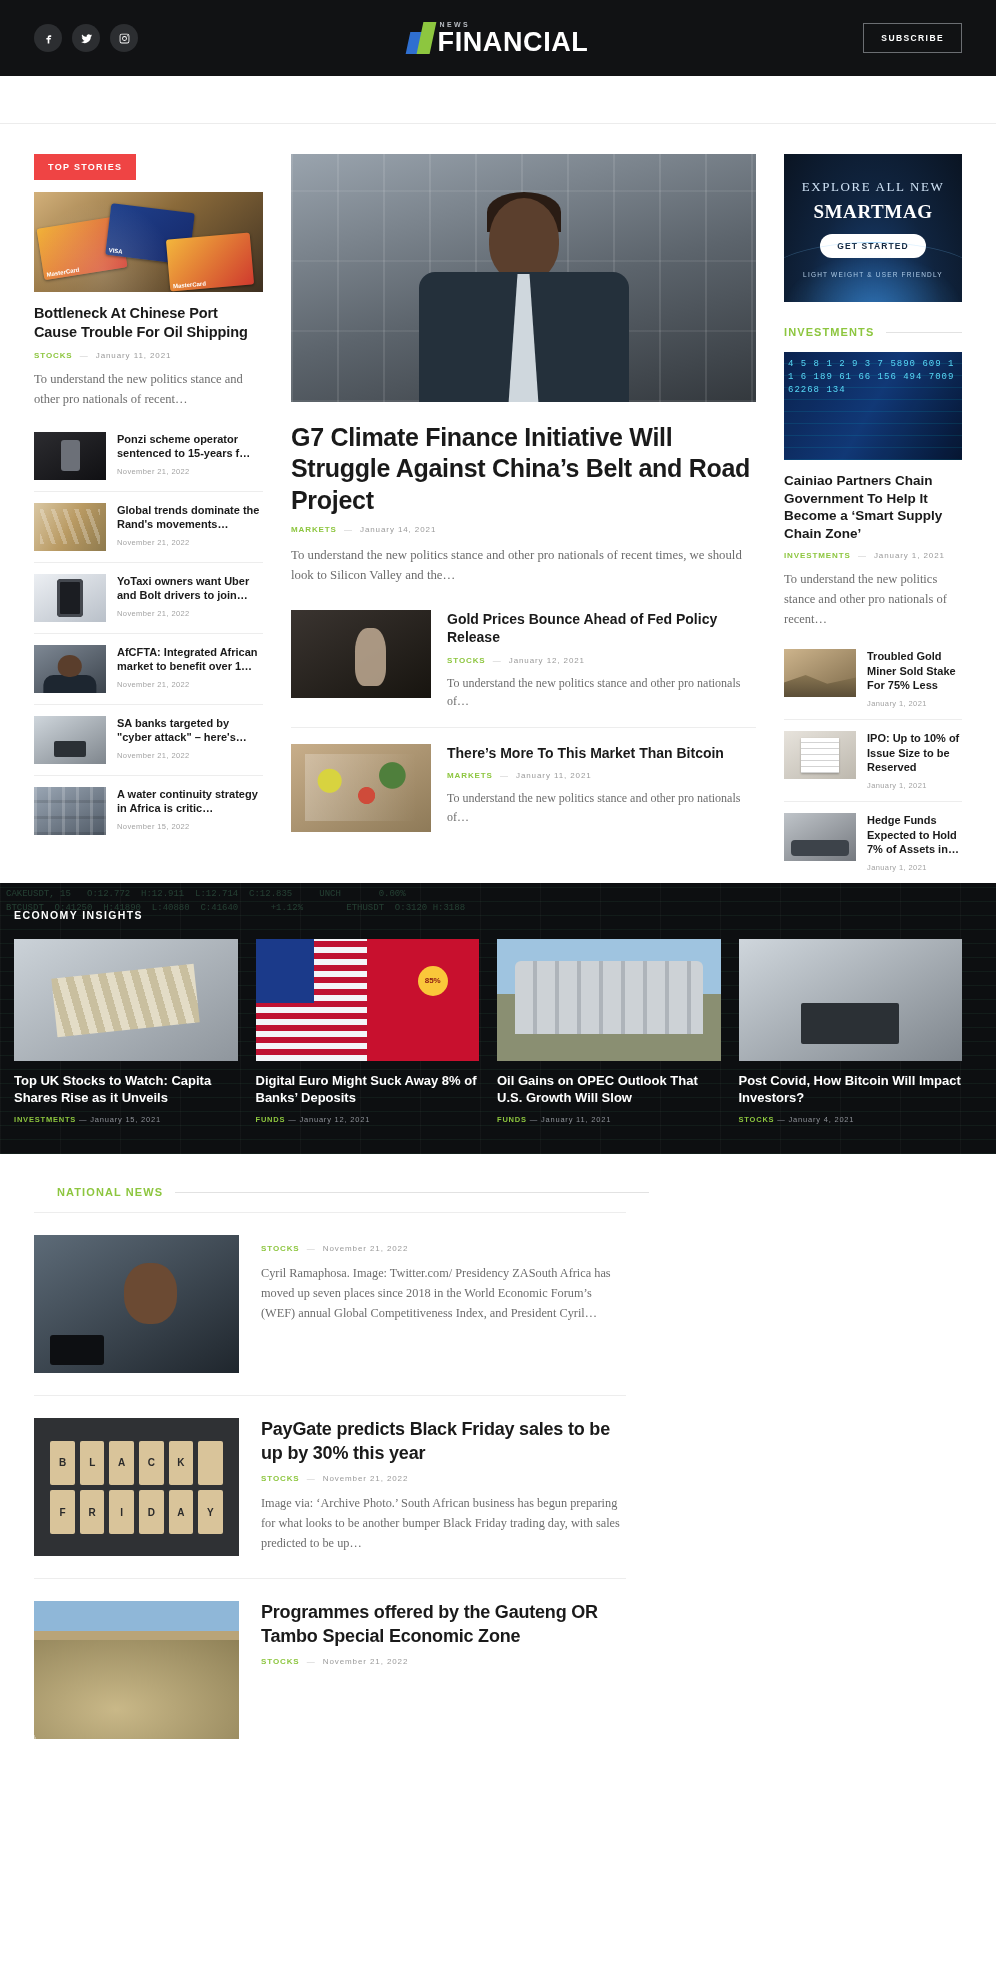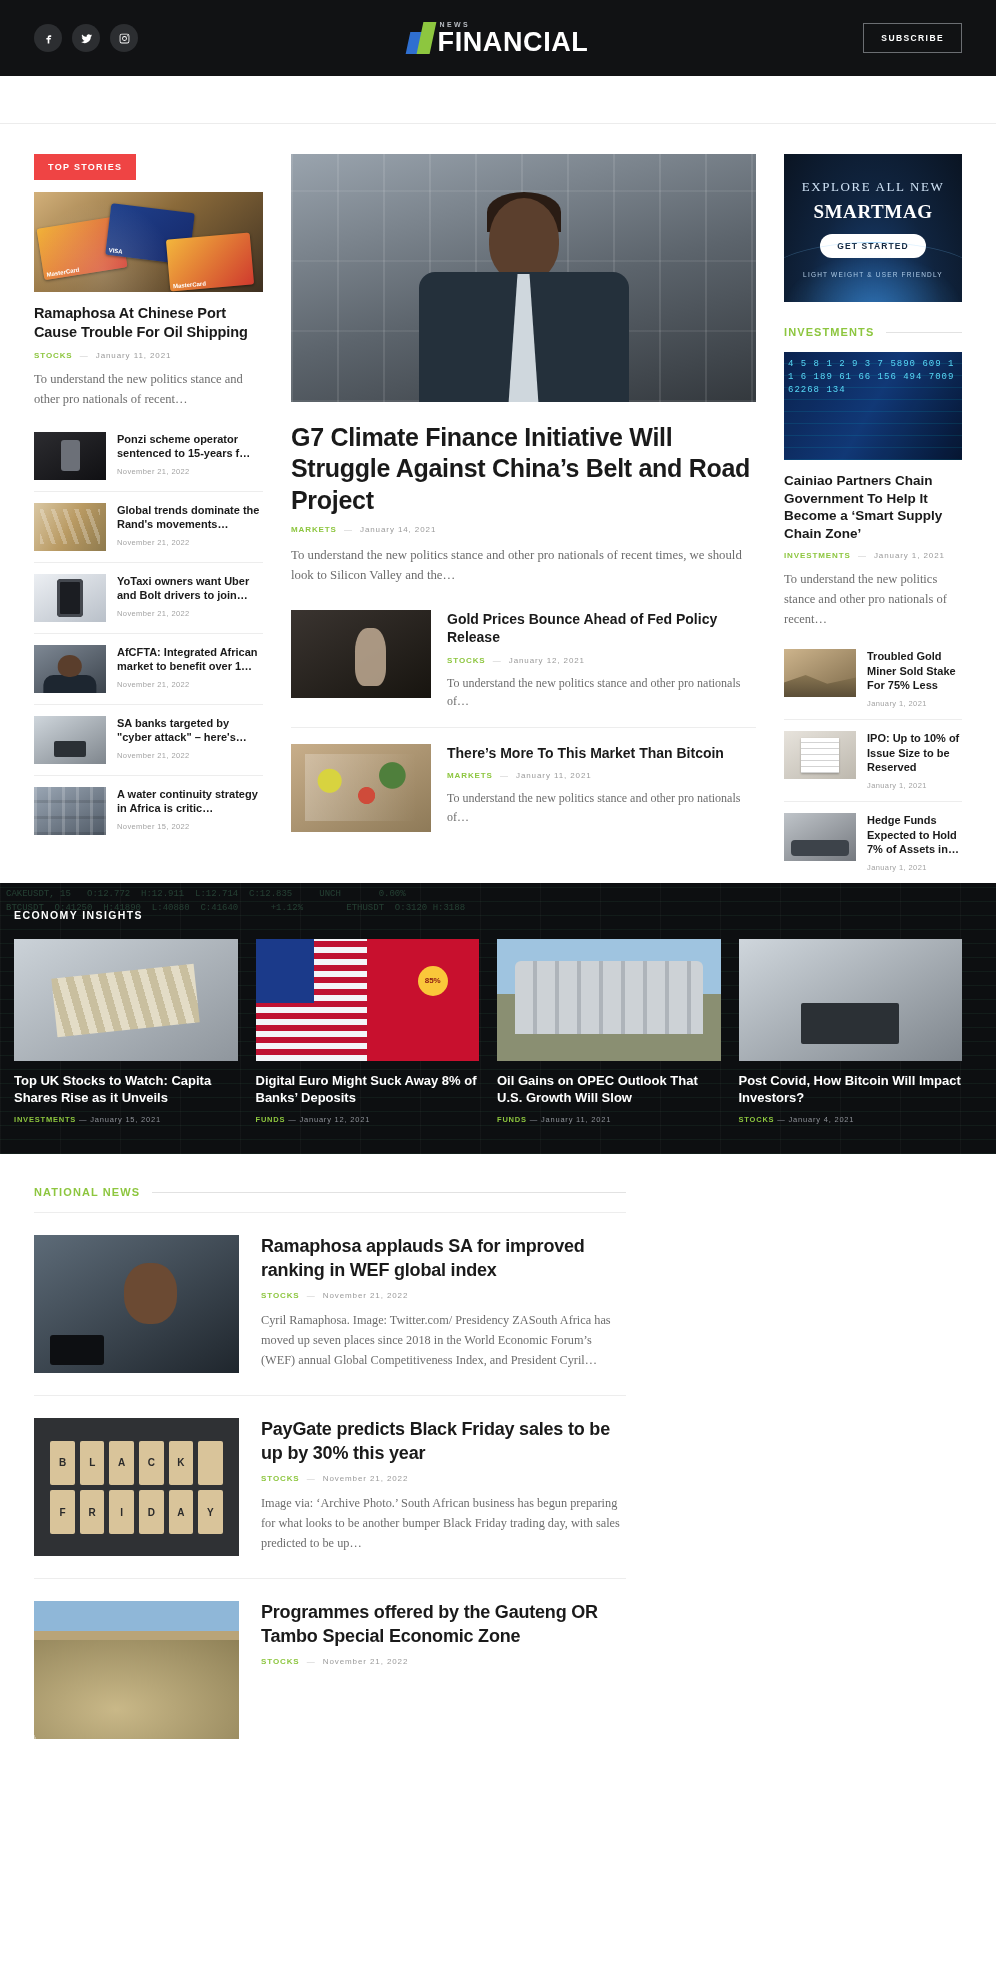--- a/index.html
+++ b/index.html
@@ -282,21 +282,21 @@
     color: #fff; font-size: 13px; font-weight: 700; line-height: 1.32; margin-top: 11px;
   }
   .band-meta {
     font-family: "Liberation Sans", sans-serif;
     font-size: 7.5px; letter-spacing: .8px; margin-top: 9px; color: #8f9399;
   }
   .band-meta .cat { color: #8dc63f; font-weight: 700; }
 
   
   .national { padding: 32px 34px 40px 34px; }
-  .nat-head { width: 592px; }
+  .nat-head { width: 592px; margin-left: 23px; }
   .nat-row {
     display: flex; gap: 22px; padding: 22px 0;
     border-top: 1px solid #ededed; width: 592px;
   }
   .nat-row:first-of-type { border-top: none; padding-top: 4px; }
   .nat-thumb { width: 205px; height: 138px; flex: none; overflow: hidden; position: relative; }
   .nat-title {
     font-family: "Liberation Sans", sans-serif;
     font-size: 18px; font-weight: 700; line-height: 1.3; letter-spacing: -0.2px;
   }
@@ -478,21 +478,21 @@
       <div class="sec-title-dark">TOP STORIES</div>
 
       <div class="hero-left-img">
         <div class="cards-art">
           <div class="c c1">MasterCard</div>
           <div class="c c2">VISA</div>
           <div class="c c3">MasterCard</div>
           <div class="dots"></div>
         </div>
       </div>
-      <div class="lead-title">Ramaphosa At Chinese Port Cause Trouble For Oil Shipping</div>
+      <div class="lead-title">Bottleneck At Chinese Port Cause Trouble For Oil Shipping</div>
       <div class="meta">
         <span class="cat">STOCKS</span>
         <span class="sep">—</span>
         <span>January 11, 2021</span>
       </div>
       <div class="excerpt">To understand the new politics stance and other pro nationals of recent…</div>
 
       <div class="mini-list">
         <div class="mini">
           <div class="mini-thumb">
@@ -726,21 +726,20 @@
     <div class="sec-head nat-head">
       <div class="txt">NATIONAL NEWS</div>
       <div class="rule"></div>
     </div>
 
     <div class="nat-row">
       <div class="nat-thumb">
           <div class="art a-press"></div>
         </div>
       <div>
-        <div class="nat-title">Ramaphosa applauds SA for improved ranking in WEF global index</div>
         <div class="meta">
           <span class="cat">STOCKS</span>
           <span class="sep">—</span>
           <span>November 21, 2022</span>
         </div>
         <div class="nat-ex">Cyril Ramaphosa. Image: Twitter.com/ Presidency ZASouth Africa has moved up seven places since 2018 in the World Economic Forum’s (WEF) annual Global Competitiveness Index, and President Cyril…</div>
       </div>
     </div>
 
     <div class="nat-row">

